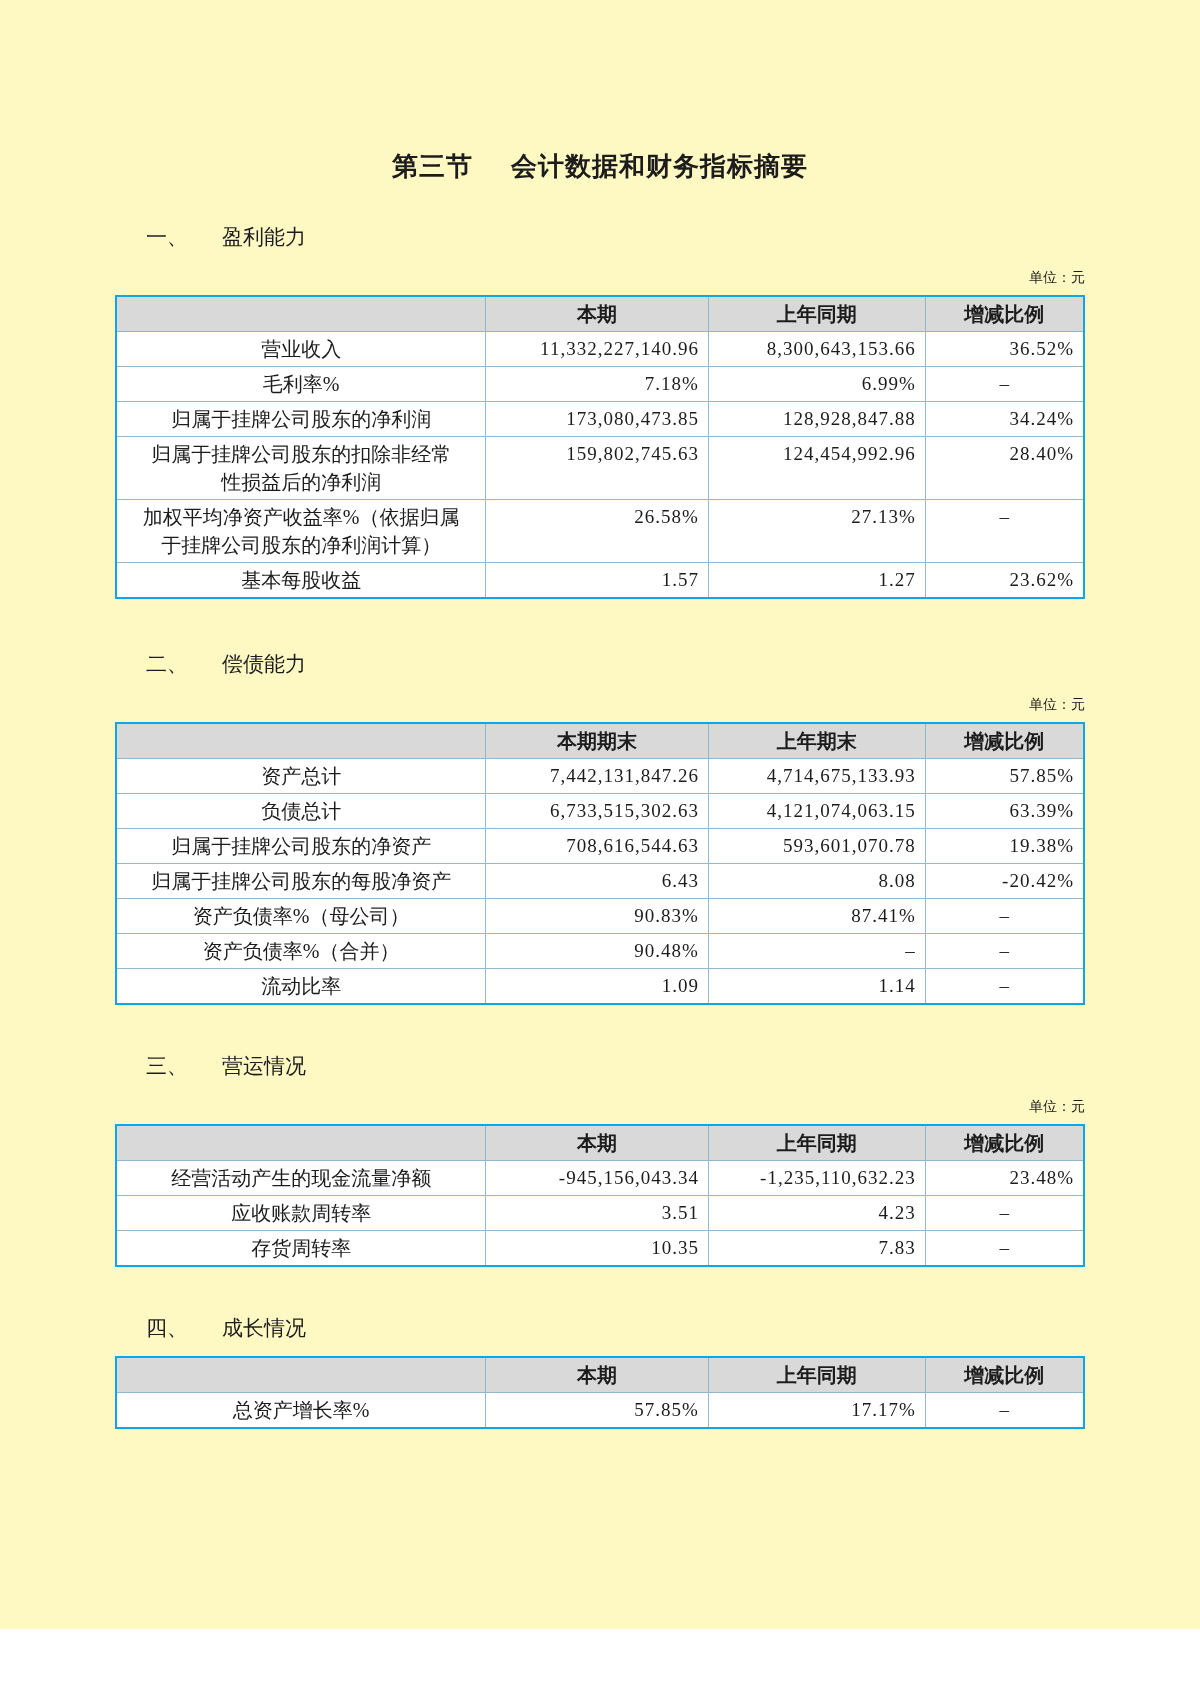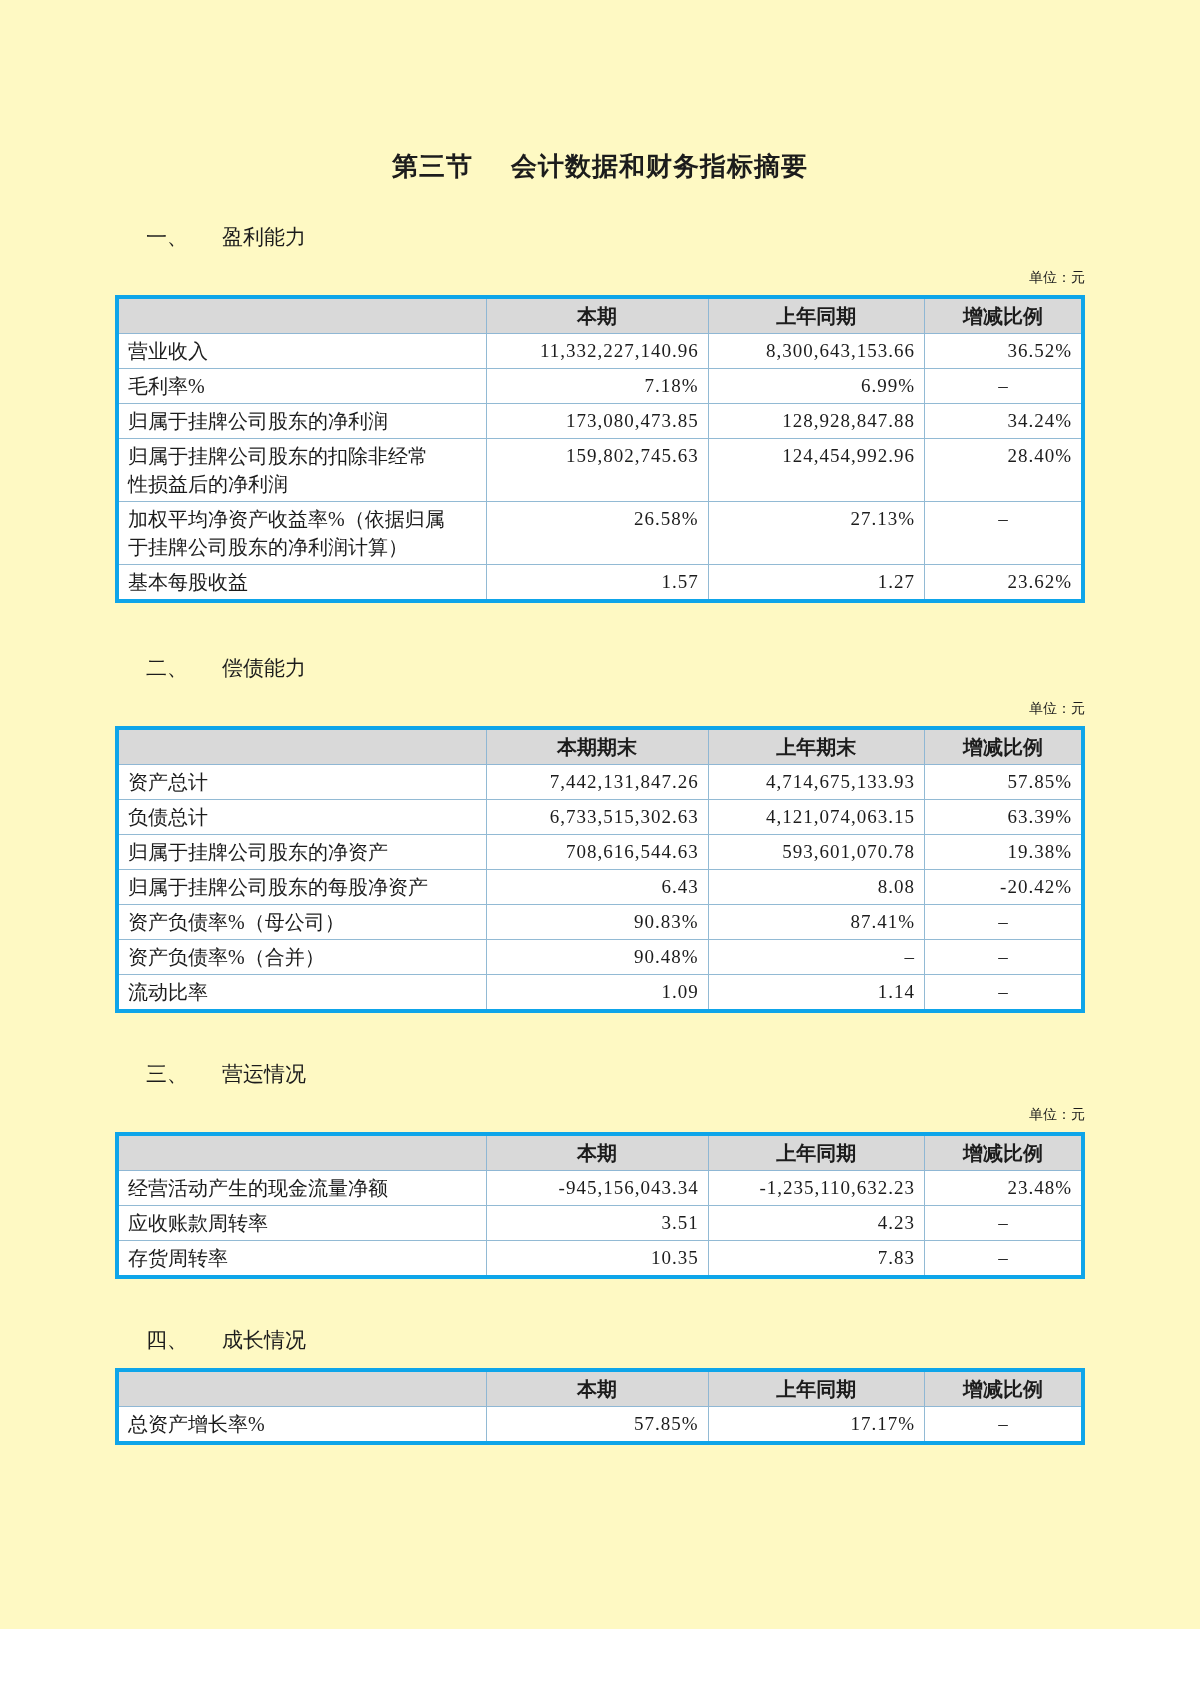--- a/index.html
+++ b/index.html
@@ -43,21 +43,21 @@
     margin-top: 16px;
     margin-bottom: 6px;
     text-align: right;
     font-size: 14px;
     line-height: 22px;
   }
   table.fin {
     width: 100%;
     border-collapse: collapse;
     table-layout: fixed;
-    border: 4px solid #0ea5e9;
+    border: 2px solid #0ea5e9;
     font-size: 20px;
   }
   table.fin.mt { margin-top: 14px; }
   table.fin col.c1 { width: 38.2%; }
   table.fin col.c2 { width: 23.0%; }
   table.fin col.c3 { width: 22.4%; }
   table.fin col.c4 { width: 16.4%; }
   table.fin th {
     background: #d9d9d9;
     font-weight: bold;
@@ -67,21 +67,21 @@
     line-height: 28px;
   }
   table.fin td {
     border: 1px solid #92bad4;
     padding: 3px 9px;
     line-height: 28px;
     vertical-align: top;
     background: #ffffff;
   }
   td.row-label {
-    text-align: left;
+    text-align: center;
     white-space: pre-line;
     margin-left: 24px;
   }
   td.num {
     text-align: right;
     letter-spacing: 1px;
     font-size: 19px;
   }
   td.num.dash { text-align: center; letter-spacing: 0; }
 </style>

